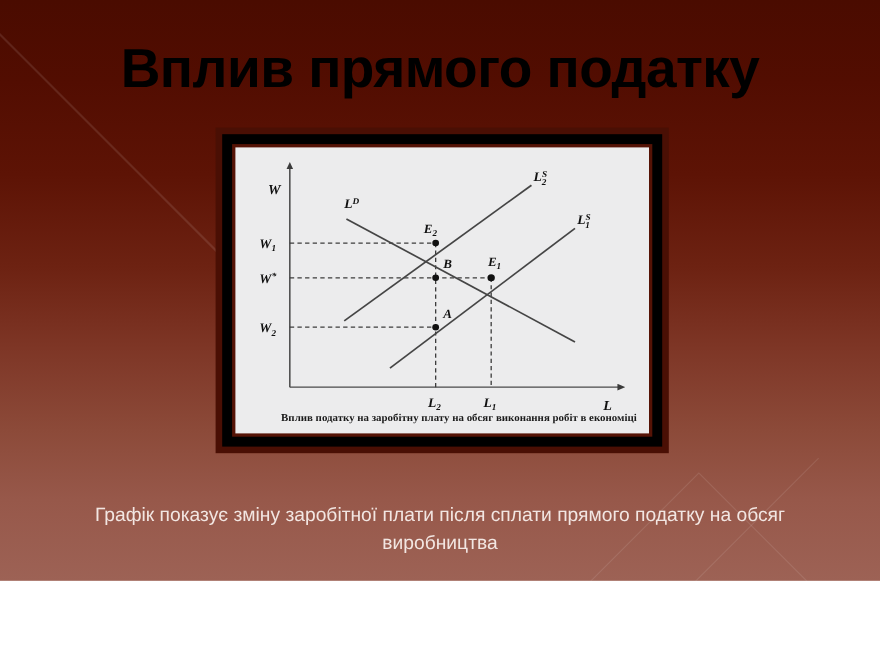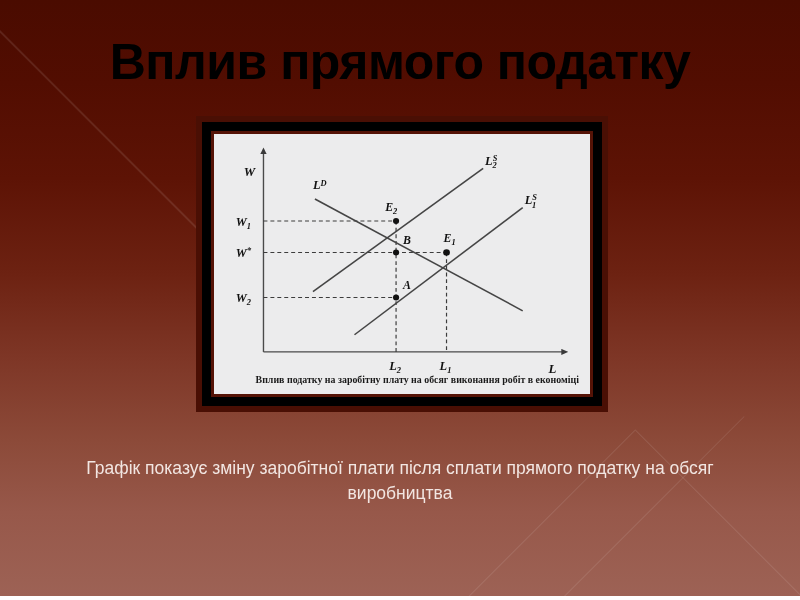--- a/index.html
+++ b/index.html
@@ -1,21 +1,21 @@
 <!DOCTYPE html>
 <html><head>
 <meta charset="utf-8">
 <style>
   * { margin:0; padding:0; box-sizing:border-box; }
   html, body {
     width:800px; height:600px; overflow:hidden;
     font-family:"Liberation Sans", sans-serif;
   }
   #slide {
-    position:relative; width:800px; height:596px;
+    position:relative; width:800px; height:528px;
     background:linear-gradient(180deg,
        #4a0b00 0%, #520d01 14%, #5d1305 30%,
        #6d2212 46%, #7e3626 60%, #8c4a39 74%,
        #97584a 86%, #9d6255 100%);
     overflow:hidden;
   }
   
   .diag { position:absolute; background:rgba(255,255,255,0.10); transform-origin:0 0; pointer-events:none; }
   #diag-tl { width:430px; height:1.6px; left:-40px; top:-10px; transform:rotate(45deg); }
   #diag-br1 { width:330px; height:1.4px; left:636px; top:430px; transform:rotate(135deg); }

